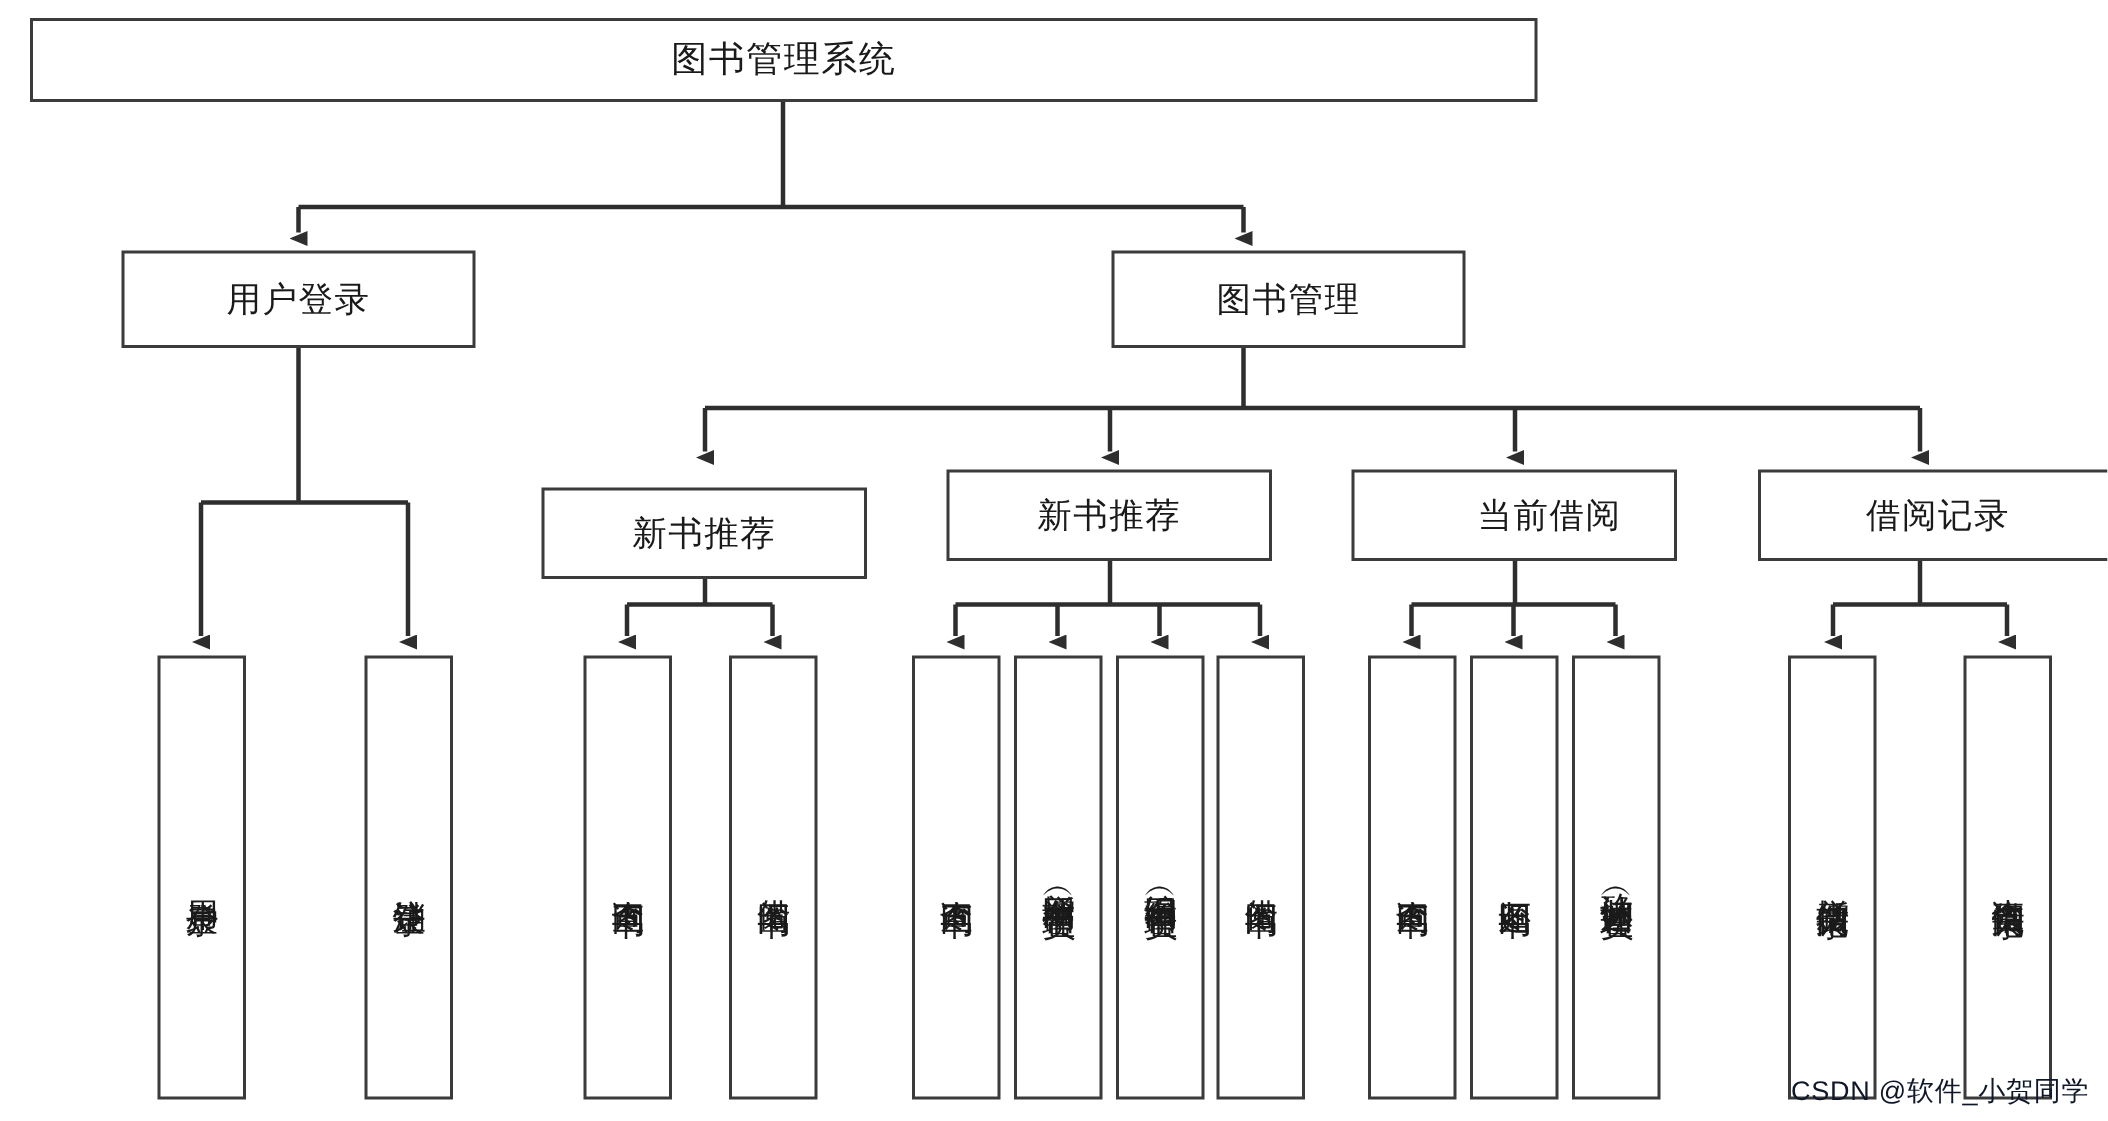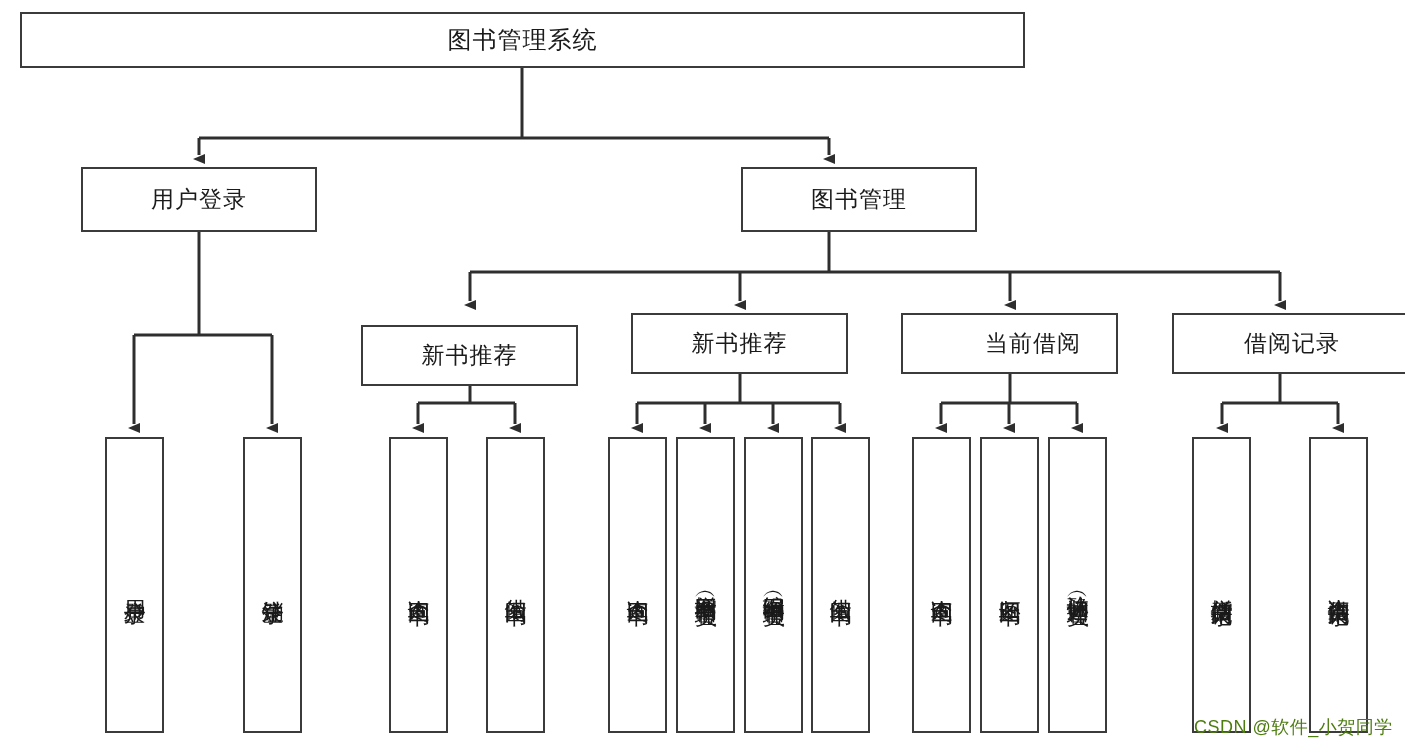--- a/index.html
+++ b/index.html
@@ -55,21 +55,21 @@
     padding: 4px 0;
   }
   .node.vert .vtext {
     writing-mode: vertical-rl;
     text-orientation: upright;
     white-space: nowrap;
   }
   .watermark {
     position: absolute;
     font-size: 18px;
-    color: #4d7c0f;
+    color: #0f172a;
     letter-spacing: 0.5px;
     white-space: nowrap;
     user-select: none;
   }
 </style>
 </head>
 <body>
 
 <div id="canvas">
 

